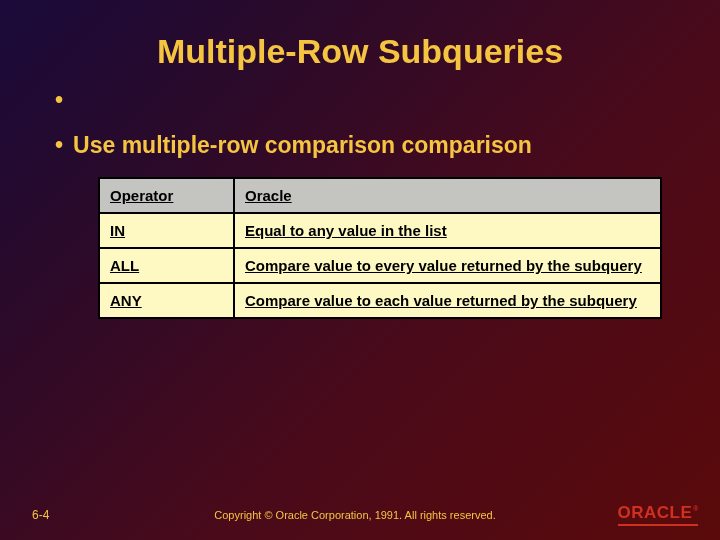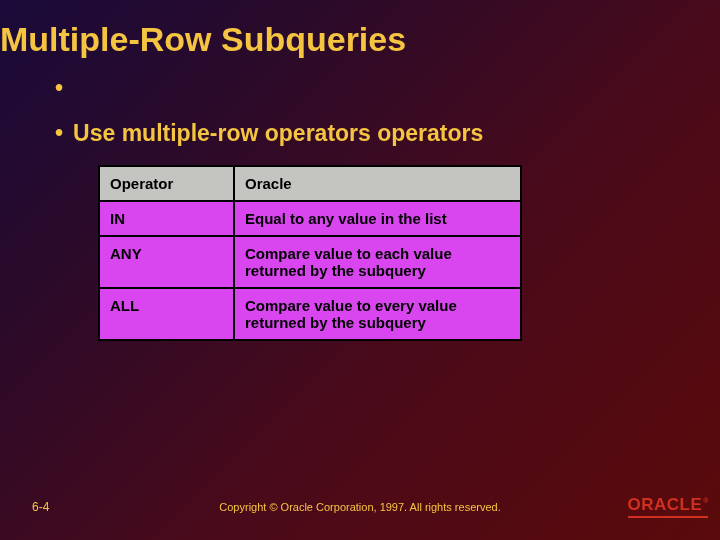--- a/index.html
+++ b/index.html
@@ -8,71 +8,73 @@
     height: 540px;
     background: linear-gradient(135deg, #1a0a3a 0%, #2a0a2a 25%, #4a0a1a 60%, #5a0a0a 100%);
     font-family: Arial, Helvetica, sans-serif;
     overflow: hidden;
     position: relative;
   }
   .title {
     color: #f5c542;
     font-size: 34px;
     font-weight: bold;
-    padding: 20px 0 16px 0;
+    text-align: center;
+    padding: 32px 0 16px 0;
   }
   .bullets {
     color: #f5c542;
     font-size: 23px;
     font-weight: bold;
     padding: 0 55px;
   }
   .bullet {
     margin-bottom: 18px;
     display: flex;
     align-items: flex-start;
   }
   .bullet-dot {
     margin-right: 10px;
   }
   .table {
     margin: 8px 90px 0 98px;
     border-collapse: collapse;
-    width: 424px;
+    width: 564px;
+    text-decoration: underline;
   }
   .table th, .table td {
     border: 2px solid #000;
     padding: 8px 10px;
     text-align: left;
     vertical-align: top;
     color: #000;
     font-weight: bold;
     font-size: 15px;
   }
   .table th {
     background: #c4c4c0;
   }
   .table td {
-    background: #d946ef;
+    background: #fef9c3;
   }
   .col-op {
     width: 135px;
   }
   .op-cell {
     text-align: left;
     padding-left: 24px;
   }
   .footer {
     position: absolute;
-    bottom: 18px;
+    bottom: 10px;
     left: 0;
     width: 100%;
     display: flex;
     align-items: center;
-    padding: 0 12px 4px 32px;
+    padding: 0 22px 4px 32px;
   }
   .slide-num {
     color: #f5c542;
     font-size: 12px;
     width: 90px;
   }
   .copyright {
     color: #f5c542;
     font-size: 11px;
     flex: 1;
@@ -107,47 +109,47 @@
 <body>
 
 <h1 class="title">Multiple-Row Subqueries</h1>
 
 <div class="bullets">
   <div class="bullet">
     <span class="bullet-dot">•</span>
   </div>
   <div class="bullet">
     <span class="bullet-dot">•</span>
-    <span>Use multiple-row operators operators</span>
+    <span>Use multiple-row comparison comparison</span>
   </div>
 </div>
 
 <table class="table">
   <tbody>
       <tr>
     <th class="col-op">Operator</th>
     <th>Oracle</th>
   </tr>
   <tr>
     <td class="col-op op-cell">IN</td>
     <td>Equal to any value in the list</td>
   </tr>
   <tr>
+    <td class="col-op op-cell">ALL</td>
+    <td>Compare value to every value returned by the subquery</td>
+  </tr>
+  <tr>
     <td class="col-op op-cell">ANY</td>
     <td>Compare value to each value returned by the subquery</td>
-  </tr>
-  <tr>
-    <td class="col-op op-cell">ALL</td>
-    <td>Compare value to every value returned by the subquery</td>
   </tr>
 </tbody>
   </table>
 
 <div class="footer">
   <div class="slide-num">6-4</div>
-  <div class="copyright">Copyright © Oracle Corporation, 1997. All rights reserved.</div>
+  <div class="copyright">Copyright © Oracle Corporation, 1991. All rights reserved.</div>
   <div class="logo-wrap">
     <span class="oracle-logo">
       <span>ORACLE</span><span class="reg">®</span>
       <div class="oracle-line"></div>
     </span>
   </div>
 </div>
 
 </body></html>

